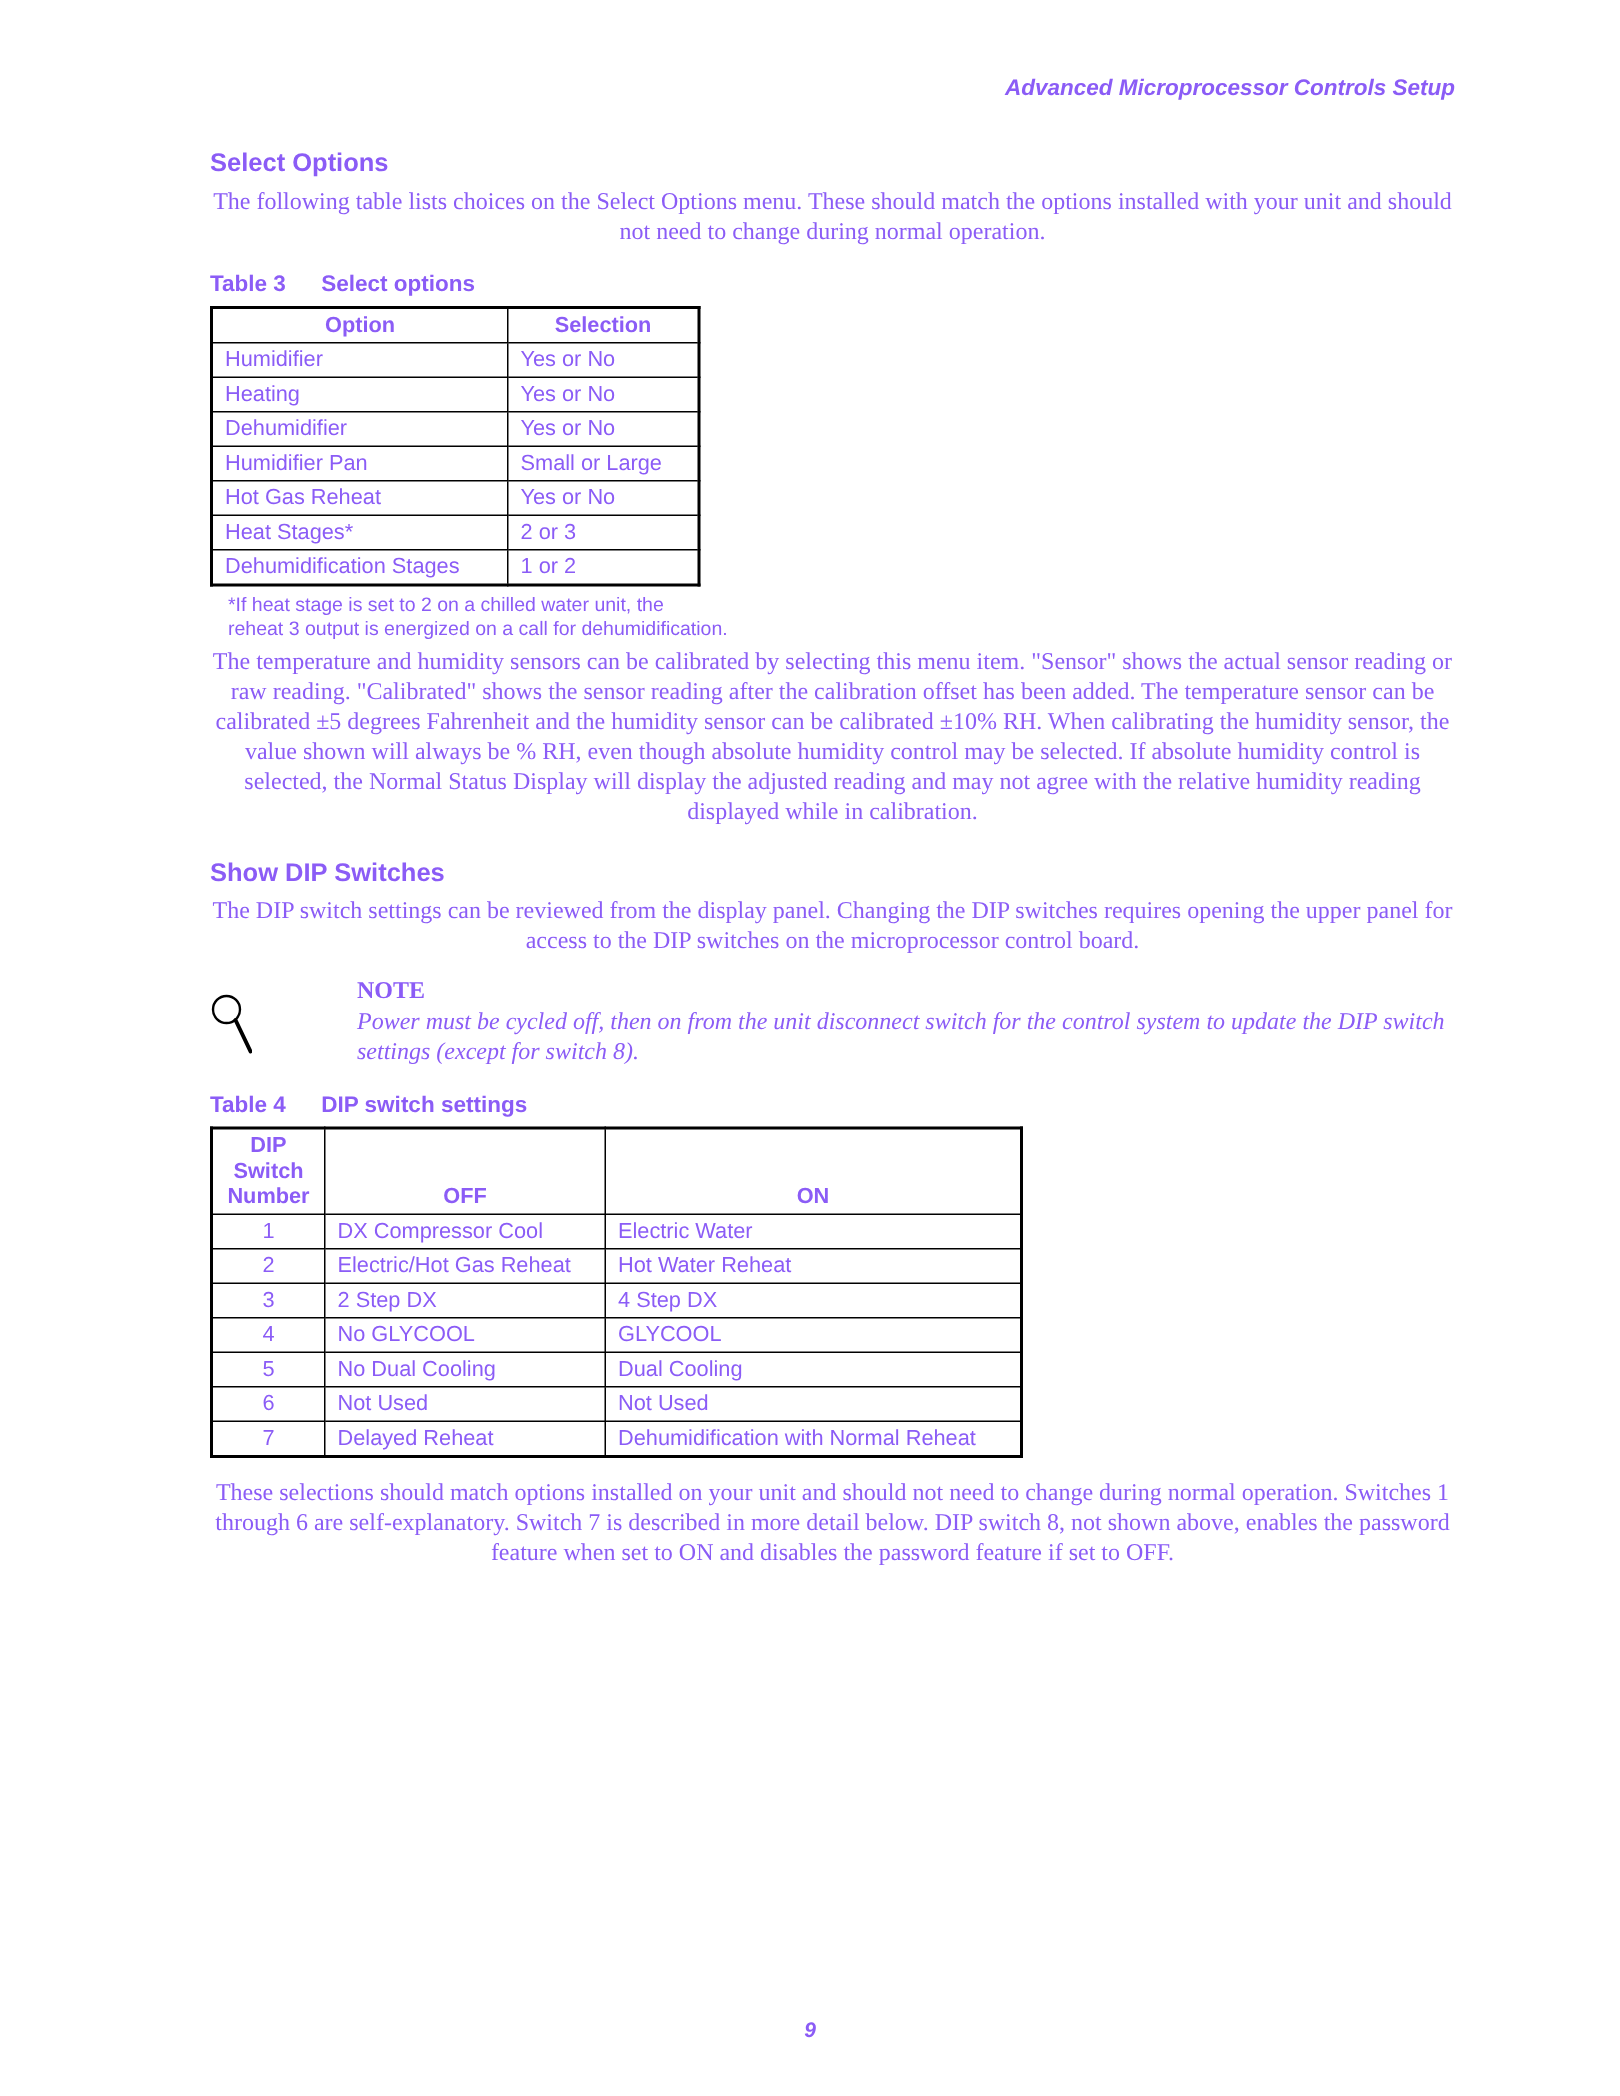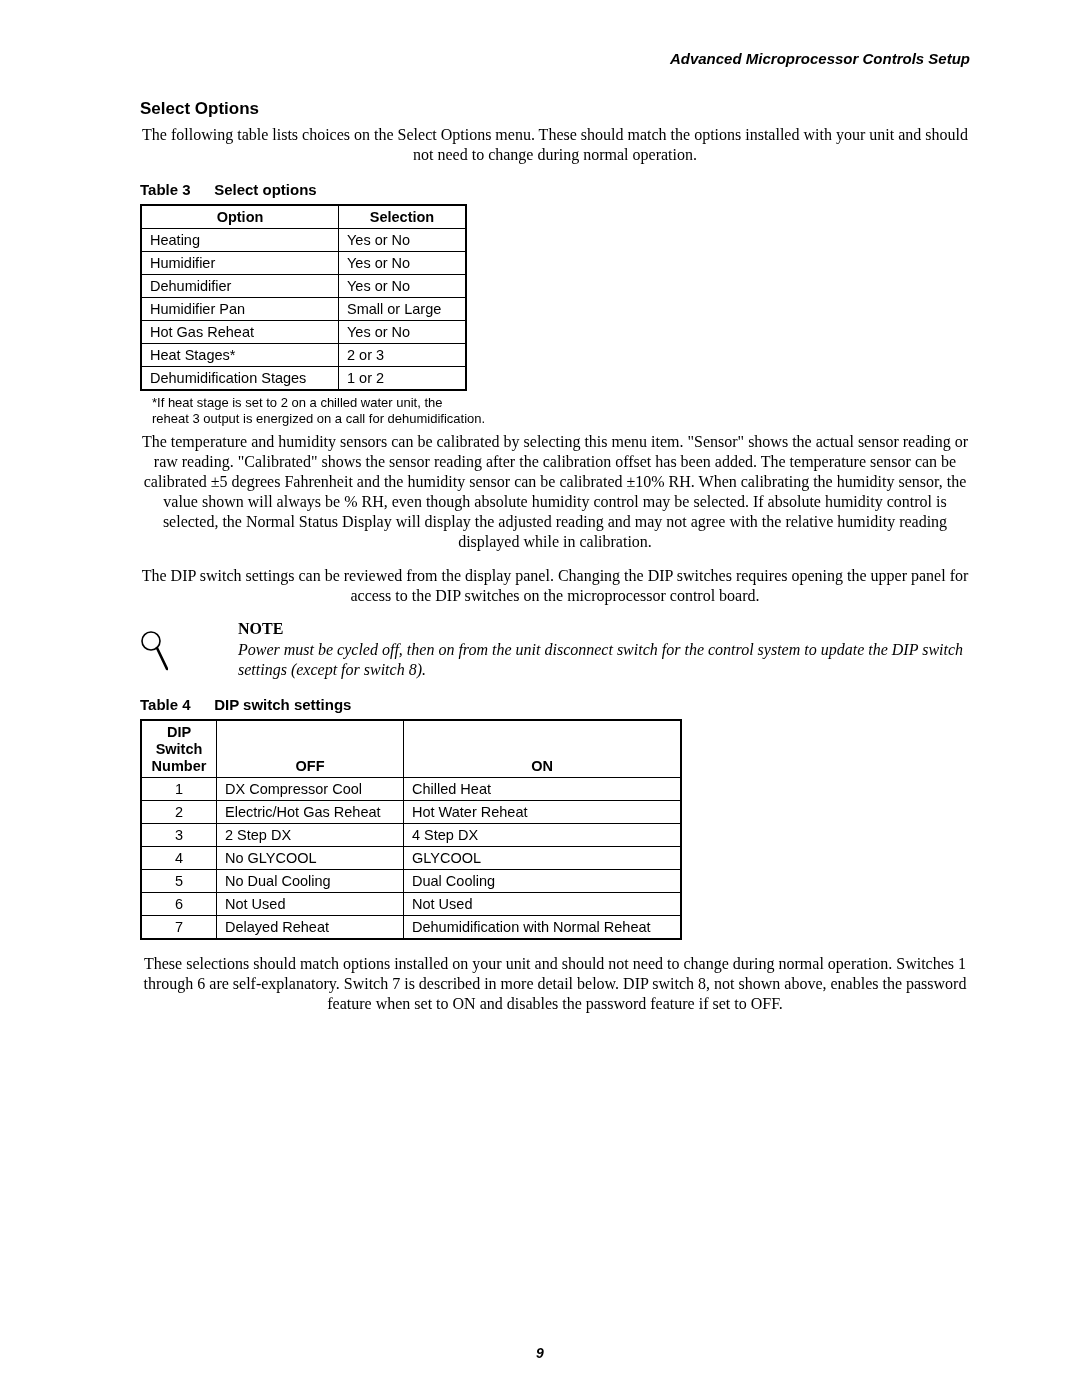--- a/index.html
+++ b/index.html
@@ -8,21 +8,21 @@
     background: #fff;
   }
   .page {
     width: 1080px;
     height: 1397px;
     position: relative;
     background: #fff;
     box-sizing: border-box;
     padding: 50px 110px 50px 140px;
     font-family: Georgia, "Times New Roman", serif;
-    color: #000000;
+    color: #8b5cf6;
   }
   .running-head {
     font-family: Arial, Helvetica, sans-serif;
     font-weight: bold;
     font-style: italic;
     font-size: 15px;
     text-align: right;
     margin-bottom: 32px;
   }
   .section-title {
@@ -143,25 +143,25 @@
 
   <table class="table-1">
     <thead>
       <tr>
         <th>Option</th>
         <th>Selection</th>
       </tr>
     </thead>
     <tbody>
       <tr>
+        <td>Humidifier</td>
+        <td>Yes or No</td>
+      </tr>
+      <tr>
         <td>Heating</td>
-        <td>Yes or No</td>
-      </tr>
-      <tr>
-        <td>Humidifier</td>
         <td>Yes or No</td>
       </tr>
       <tr>
         <td>Dehumidifier</td>
         <td>Yes or No</td>
       </tr>
       <tr>
         <td>Humidifier Pan</td>
         <td>Small or Large</td>
       </tr>
@@ -178,20 +178,21 @@
         <td>1 or 2</td>
       </tr>
     </tbody>
   </table>
 
   <div class="footnote">*If heat stage is set to 2 on a chilled water unit, the</div>
   <div class="footnote" style="margin-top:0;">reheat 3 output is energized on a call for dehumidification.</div>
 
   <p class="body-text">The temperature and humidity sensors can be calibrated by selecting this menu item. "Sensor" shows the actual sensor reading or raw reading. "Calibrated" shows the sensor reading after the calibration offset has been added. The temperature sensor can be calibrated ±5 degrees Fahrenheit and the humidity sensor can be calibrated ±10% RH. When calibrating the humidity sensor, the value shown will always be % RH, even though absolute humidity control may be selected. If absolute humidity control is selected, the Normal Status Display will display the adjusted reading and may not agree with the relative humidity reading displayed while in calibration.</p>
 
+  <div class="section-title">Show DIP Switches</div>
   <p class="body-text">The DIP switch settings can be reviewed from the display panel. Changing the DIP switches requires opening the upper panel for access to the DIP switches on the microprocessor control board.</p>
 
   <div class="note-block">
     <svg class="note-icon" viewBox="0 0 28 42">
       <circle cx="11" cy="11" r="9" fill="none" stroke="#000" stroke-width="1.6"></circle>
       <line x1="17" y1="18" x2="27" y2="39" stroke="#000" stroke-width="2.6" stroke-linecap="round"></line>
     </svg>
     <div>
       <p class="note-title">NOTE</p>
       <p class="note-body">Power must be cycled off, then on from the unit disconnect switch for the control system to update the DIP switch settings (except for switch 8).</p>
@@ -212,21 +213,21 @@
           <span class="multi">Number</span>
         </th>
         <th>OFF</th>
         <th>ON</th>
       </tr>
     </thead>
     <tbody>
       <tr>
         <td>1</td>
         <td>DX Compressor Cool</td>
-        <td>Chilled Heat</td>
+        <td>Electric Water</td>
       </tr>
       <tr>
         <td>2</td>
         <td>Electric/Hot Gas Reheat</td>
         <td>Hot Water Reheat</td>
       </tr>
       <tr>
         <td>3</td>
         <td>2 Step DX</td>
         <td>4 Step DX</td>

